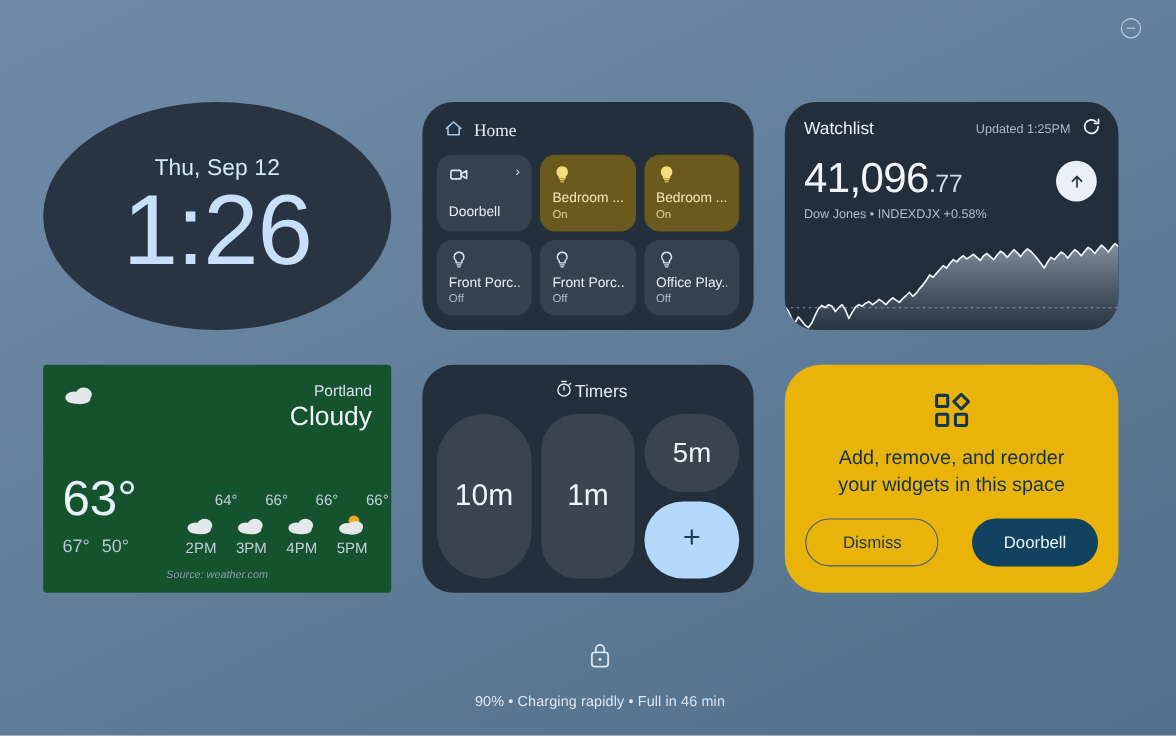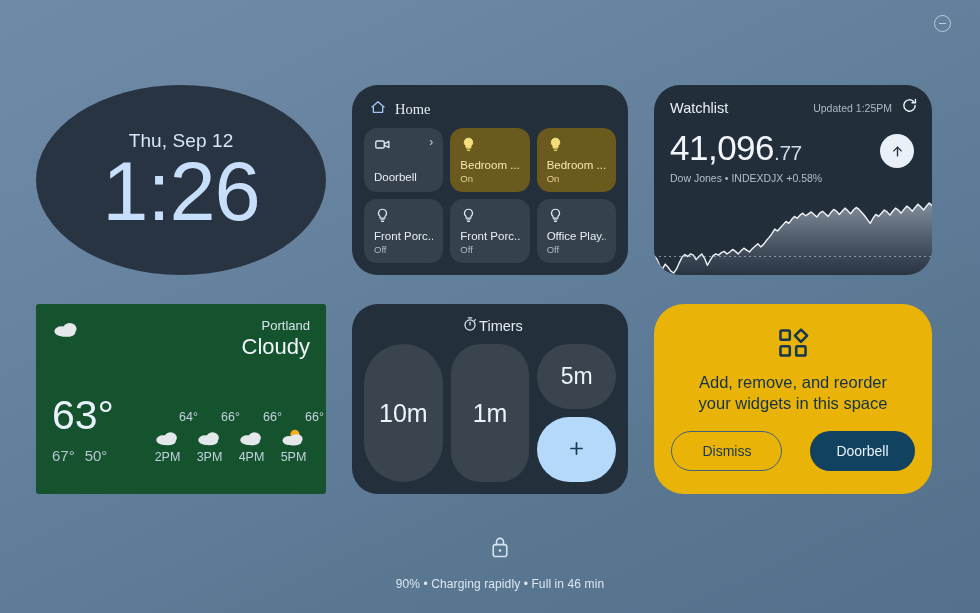--- a/index.html
+++ b/index.html
@@ -421,20 +421,21 @@
                   <ellipse cx="12" cy="17" rx="9" ry="6.2" fill="#e4e8ea"></ellipse>
                   <ellipse cx="22" cy="15" rx="8.5" ry="6.6" fill="#e4e8ea"></ellipse>
                   <ellipse cx="18" cy="19" rx="11" ry="5" fill="#e4e8ea"></ellipse>
                 </svg>
               </div>
               <div class="h">5PM</div>
             </div>
 
           </div>
         </div>
+        <div class="w-source">Source: weather.com</div>
       </div>
     </div>
 
     <div class="cell">
       <div class="timers-widget">
         <div class="timers-head">
           <span>
             <svg width="16" height="16" viewBox="0 0 24 24" fill="none" stroke="#dfe7f0" stroke-width="1.8" stroke-linecap="round">
               <circle cx="12" cy="13.5" r="7.6"></circle>
                 <path d="M12 13.5 V9.4"></path>

